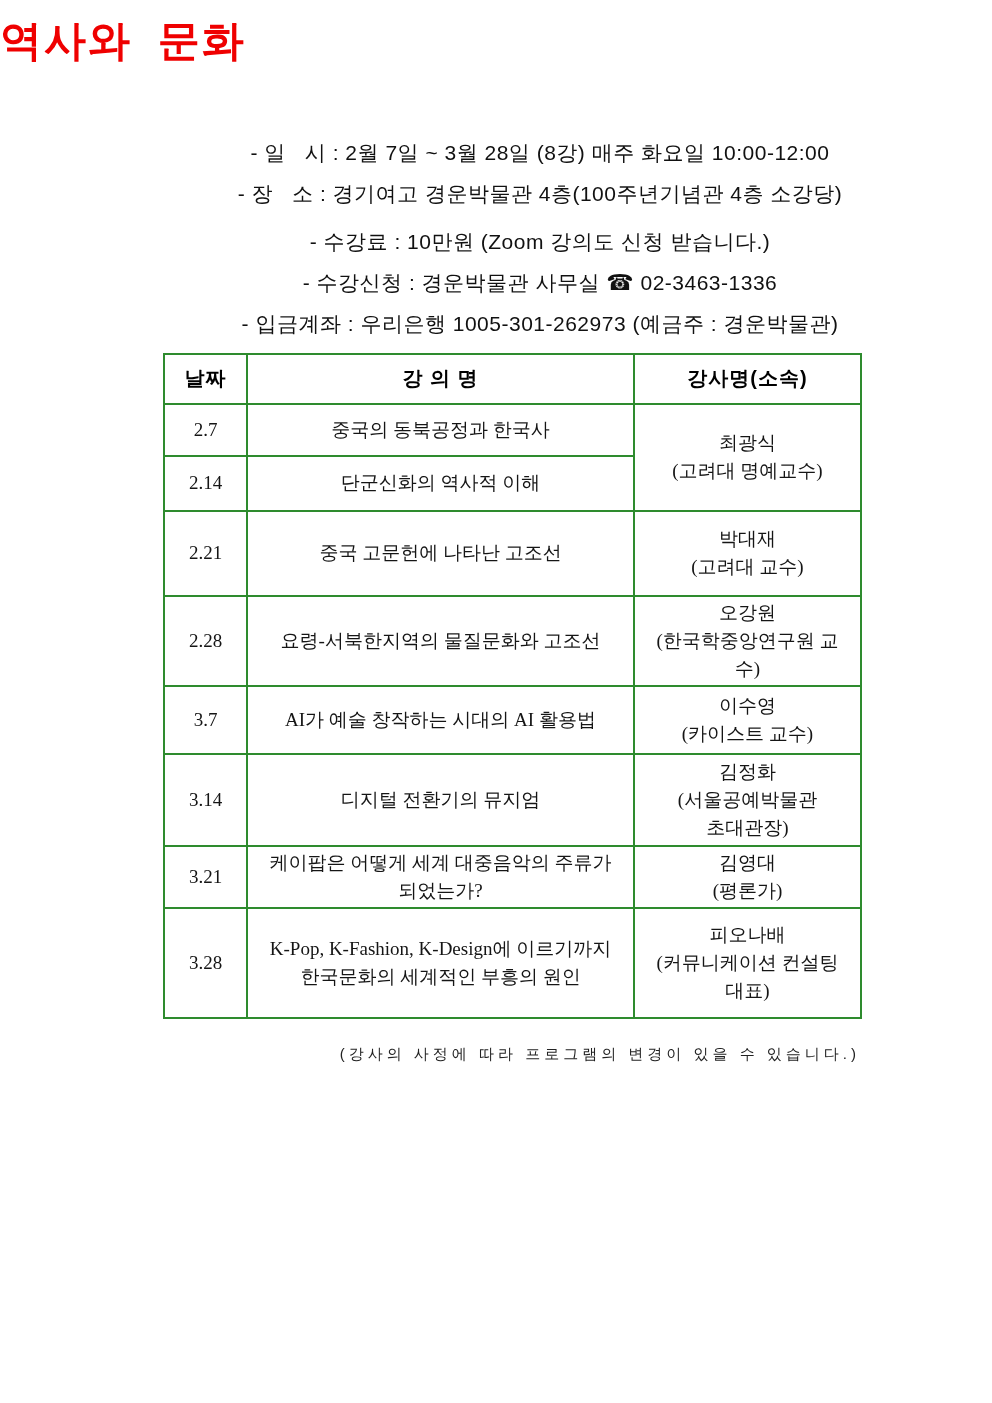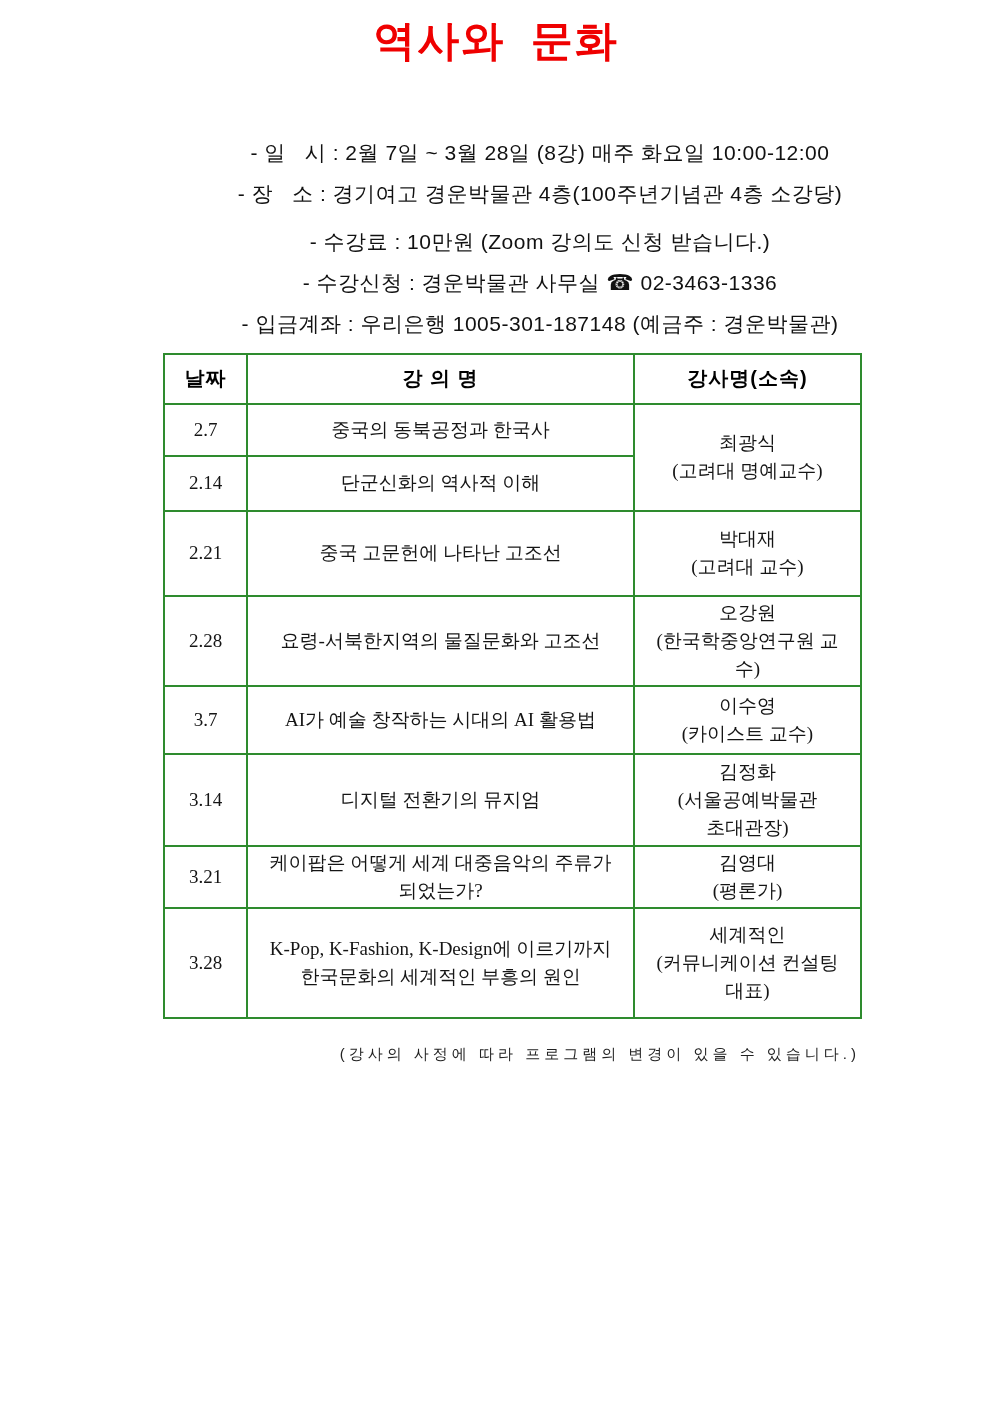--- a/index.html
+++ b/index.html
@@ -16,21 +16,20 @@
     text-align: center;
     font-size: 50px;
     font-weight: bold;
     letter-spacing: 1px;
     word-spacing: 16px;
     color: #178a17;
     line-height: 1.3;
   }
   .subtitle {
     margin: 14px 0 0 0;
-    text-align: center;
     font-size: 42px;
     font-weight: bold;
     letter-spacing: 2px;
     word-spacing: 12px;
     color: #ef0000;
     line-height: 1.3;
   }
 
   .info {
     margin: 72px 0 0 88px;
@@ -90,21 +89,21 @@
 
 <div class="page">
 
   <h2 class="subtitle">역사와 문화</h2>
 
   <div class="info">
     <p>- 일   시 : 2월 7일 ~ 3월 28일 (8강) 매주 화요일 10:00-12:00</p>
     <p>- 장   소 : 경기여고 경운박물관 4층(100주년기념관 4층 소강당)</p>
     <p class="gap-top">- 수강료 : 10만원 (Zoom 강의도 신청 받습니다.)</p>
     <p><span>- 수강신청 : 경운박물관 사무실 </span><span class="phone-glyph">☎</span><span> 02-3463-1336</span></p>
-    <p>- 입금계좌 : 우리은행 1005-301-187148 (예금주 : 경운박물관)</p>
+    <p>- 입금계좌 : 우리은행 1005-301-262973 (예금주 : 경운박물관)</p>
   </div>
 
   <table class="schedule">
     <colgroup>
       <col style="width:83px">
       <col style="width:387px">
       <col style="width:227px">
     </colgroup>
     <thead>
       <tr style="height:50px">
@@ -153,21 +152,21 @@
         <td class="cell-date">3.21</td>
         <td class="cell-title">케이팝은 어떻게 세계 대중음악의 주류가
 되었는가?</td>
         <td class="cell-lect">김영대
 (평론가)</td>
       </tr>
       <tr style="height:110px">
         <td class="cell-date">3.28</td>
         <td class="cell-title">K-Pop, K-Fashion, K-Design에 이르기까지
 한국문화의 세계적인 부흥의 원인</td>
-        <td class="cell-lect">세계적인
+        <td class="cell-lect">피오나배
 (커뮤니케이션 컨설팅
 대표)</td>
       </tr>
     </tbody>
   </table>
 
   <p class="footnote">(강사의 사정에 따라 프로그램의 변경이 있을 수 있습니다.)</p>
 
 </div>
 

